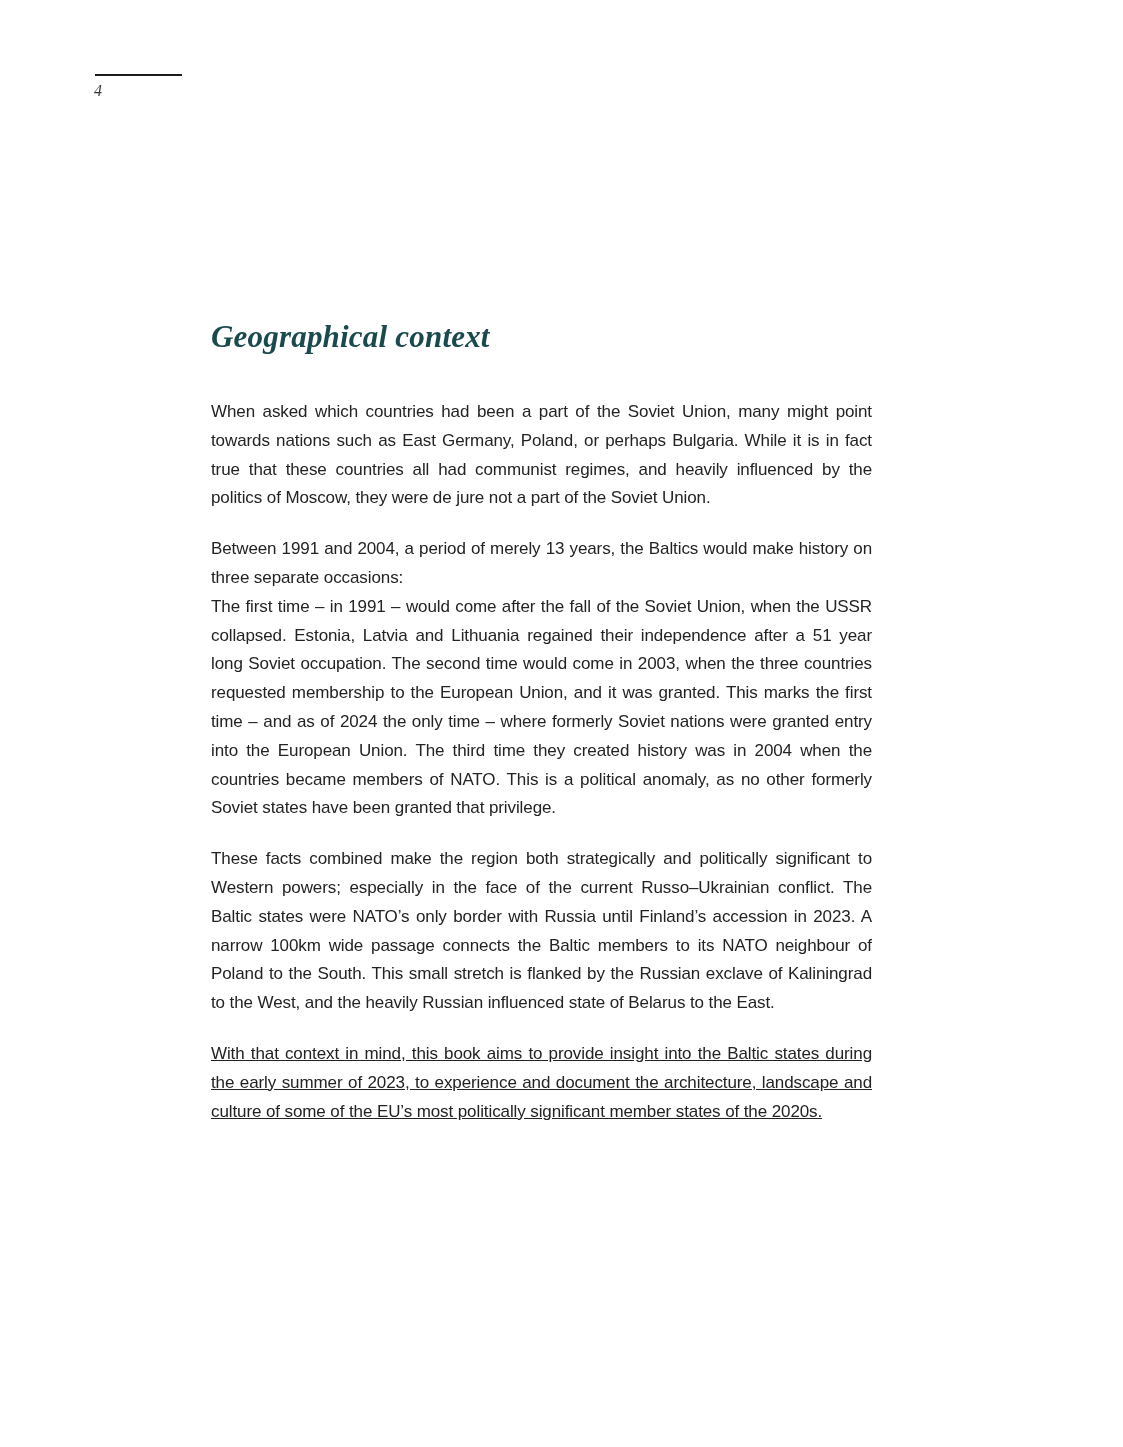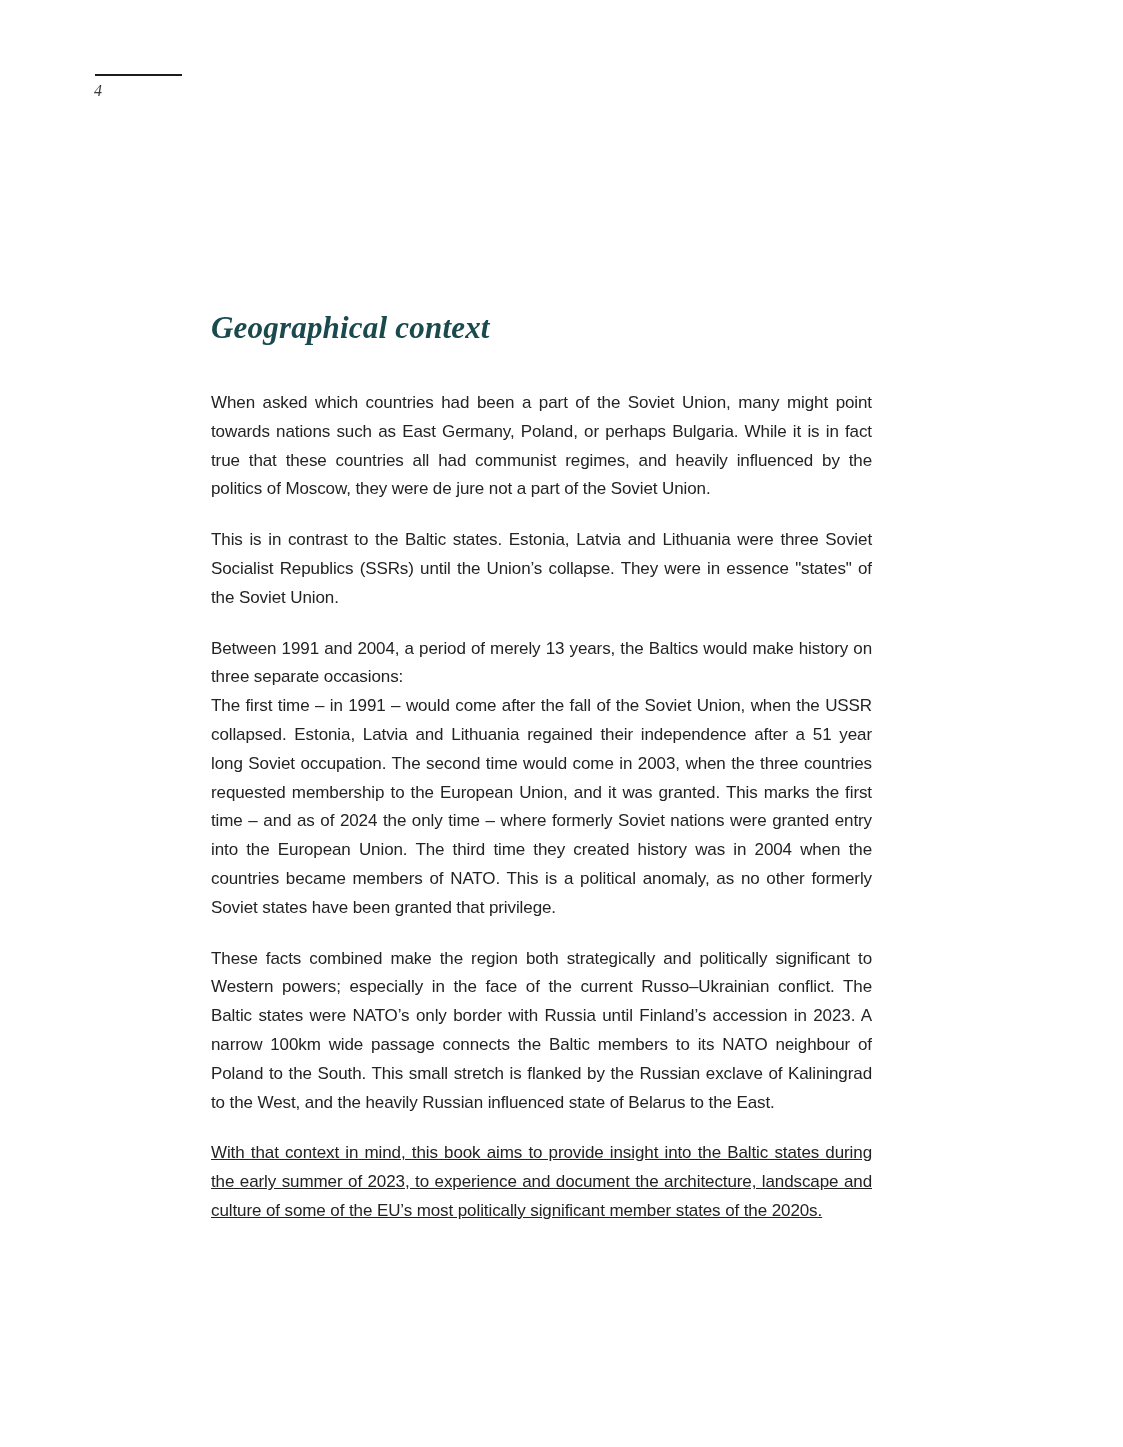--- a/index.html
+++ b/index.html
@@ -33,21 +33,21 @@
     top: 82px;
     font-family: "Liberation Serif", serif;
     font-style: italic;
     font-size: 16px;
     line-height: 18px;
     color: var(--page-number, #3a3a3a);
   }
   .content {
     position: absolute;
     left: 211px;
-    top: 308px;
+    top: 317px;
     width: 675px;
   }
   .title {
     margin: 0 0 41px 0;
     font-family: "Liberation Serif", serif;
     font-style: italic;
     font-weight: 700;
     font-size: 31px;
     line-height: 40px;
     letter-spacing: 0.2px;
@@ -72,20 +72,19 @@
 
 <div class="page">
   <header>
     <div class="folio-rule"></div>
     <div class="folio-num">4</div>
   </header>
   <main class="content">
     <h1 class="title">Geographical context</h1>
     <section id="paragraphs">
         <p class="para">When asked which countries had been a part of the Soviet Union, many might point towards nations such as East Germany, Poland, or perhaps Bulgaria. While it is in fact true that these countries all had communist regimes, and heavily influenced by the politics of Moscow, they were de jure not a part of the Soviet Union.</p>
-        <p class="para">This is in contrast to the Baltic states. Estonia, Latvia and Lithuania were three Soviet Socialist Republics (SSRs) until the Union’s collapse. They were in essence "states" of the Soviet Union.</p>
         <p class="para">Between 1991 and 2004, a period of merely 13 years, the Baltics would make history on three separate occasions:
 The first time – in 1991 – would come after the fall of the Soviet Union, when the USSR collapsed. Estonia, Latvia and Lithuania regained their independence after a 51 year long Soviet occupation. The second time would come in 2003, when the three countries requested membership to the European Union, and it was granted. This marks the first time – and as of 2024 the only time – where formerly Soviet nations were granted entry into the European Union. The third time they created history was in 2004 when the countries became members of NATO. This is a political anomaly, as no other formerly Soviet states have been granted that privilege.</p>
         <p class="para">These facts combined make the region both strategically and politically significant to Western powers; especially in the face of the current Russo–Ukrainian conflict. The Baltic states were NATO’s only border with Russia until Finland’s accession in 2023. A narrow 100km wide passage connects the Baltic members to its NATO neighbour of Poland to the South. This small stretch is flanked by the Russian exclave of Kaliningrad to the West, and the heavily Russian influenced state of Belarus to the East.</p>
         <p class="para">With that context in mind, this book aims to provide insight into the Baltic states during the early summer of 2023, to experience and document the architecture, landscape and culture of some of the EU’s most politically significant member states of the 2020s.</p>
       </section>
   </main>
 </div>
 
 </body></html>

